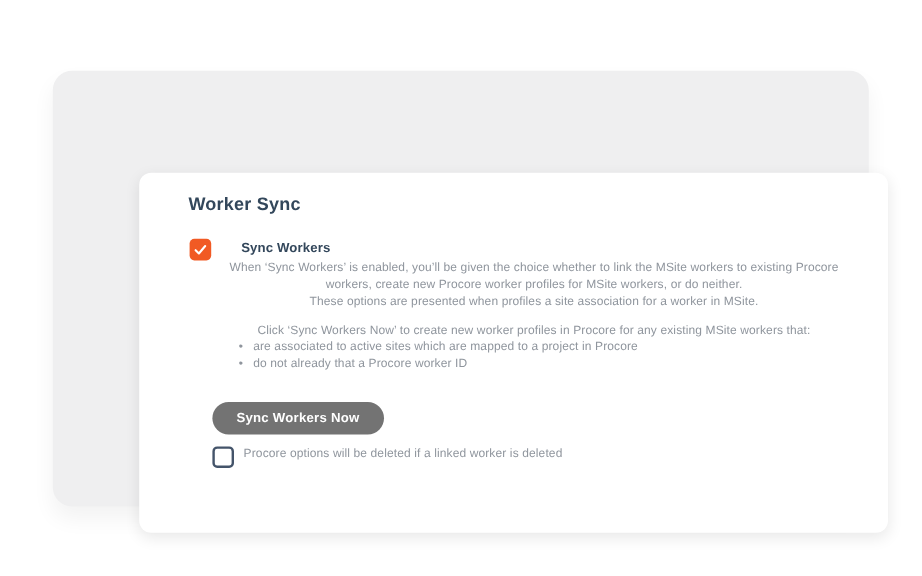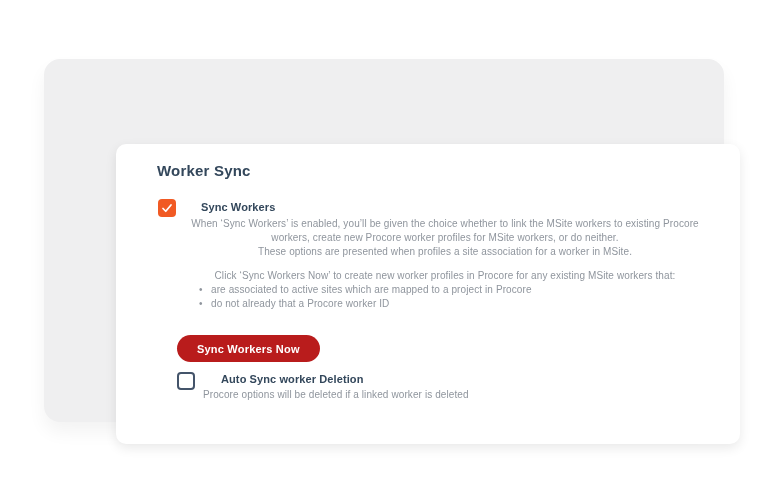--- a/index.html
+++ b/index.html
@@ -67,21 +67,21 @@
     padding-left: 28px; position: relative; letter-spacing: 0.1px;
   }
   .bullets li::before {
     content: "•"; position: absolute; left: 16px; top: 0;
     color: #8f959d;
   }
 
   .sync-btn {
     position: absolute; left: 61px; top: 191px;
     height: 27px; padding: 0 20px;
-    background: #b91c1c; color: #ffffff;
+    background: #737373; color: #ffffff;
     border: none; border-radius: 14px;
     font-family: "Liberation Sans", "DejaVu Sans", sans-serif;
     font-size: 11px; font-weight: bold; letter-spacing: 0.2px;
     cursor: pointer;
   }
 
   .auto-row {
     position: absolute; left: 61px; top: 228px;
     display: flex; gap: 8px; align-items: flex-start;
     width: 520px;
@@ -113,20 +113,19 @@
             <li>do not already that a Procore worker ID</li>
           </ul>
         </div>
       </div>
 
       <button class="sync-btn">Sync Workers Now</button>
 
       <div class="auto-row">
         <div class="checkbox unchecked" role="checkbox" aria-checked="false"></div>
         <div>
-          <div class="label">Auto Sync worker Deletion</div>
           <p class="desc">Procore options will be deleted if a linked worker is deleted</p>
         </div>
       </div>
 
     </div>
   </div>
 </div>
 
 </body></html>

